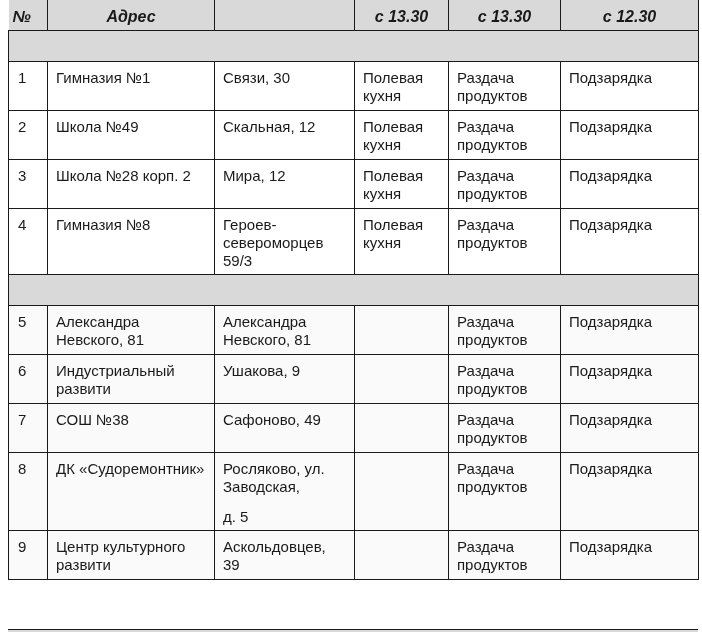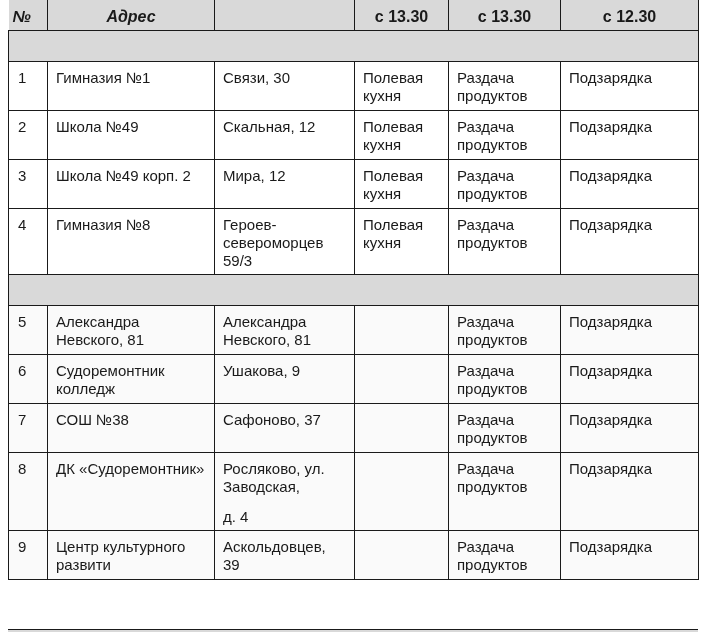--- a/index.html
+++ b/index.html
@@ -1,20 +1,20 @@
 <!DOCTYPE html>
 <html><head>
 <meta charset="utf-8">
 <style>
   html, body { margin:0; padding:0; background:#ffffff; }
   body { width:702px; height:632px; overflow:hidden; position:relative;
          font-family:"Liberation Sans", sans-serif; font-size:15px; color:#1a1a1a; }
   table { position:absolute; left:8px; top:-1px; border-collapse:collapse; table-layout:fixed; }
   td, th { border:1px solid #1a1a1a; vertical-align:top; padding:7px 8px 0 8px; line-height:18px; overflow:hidden; }
-  th { background:#d9d9d9; font-weight:bold; text-align:center; vertical-align:bottom; padding:0 8px 4px 8px; font-size:16px; }
+  th { background:#d9d9d9; font-weight:bold; text-align:center; vertical-align:bottom; padding:0 8px 4px 8px; font-size:16px;font-style:italic; }
   th.num, th.addr { font-style:italic;text-align:center; }
   th.num { text-align:left; padding-left:4px; border-left:none; }
   tr.hdr th { height:26px; }
   tr.section td { background:#d9d9d9; height:30px; padding:0; }
   td.n { padding-left:9px; }
   .after td { background:#fafafa; }
   .bottom-strip { position:absolute; left:8px; top:629px; width:690px; height:6px; background:#d9d9d9; border-top:1px solid #1a1a1a; }
 </style>
 </head>
 <body>
@@ -52,21 +52,21 @@
   <tr style="height:49px">
     <td class="n">2</td>
     <td>Школа №49</td>
     <td>Скальная, 12</td>
     <td>Полевая кухня</td>
     <td>Раздача продуктов</td>
     <td>Подзарядка</td>
   </tr>
   <tr style="height:49px">
     <td class="n">3</td>
-    <td>Школа №49 корп. 2</td>
+    <td>Школа №28 корп. 2</td>
     <td>Мира, 12</td>
     <td>Полевая кухня</td>
     <td>Раздача продуктов</td>
     <td>Подзарядка</td>
   </tr>
   <tr style="height:66px">
     <td class="n">4</td>
     <td>Гимназия №8</td>
     <td>Героев-североморцев 59/3</td>
     <td>Полевая кухня</td>
@@ -81,40 +81,40 @@
   <tr class="after" style="height:49px">
     <td class="n">5</td>
     <td>Александра Невского, 81</td>
     <td>Александра Невского, 81</td>
     <td></td>
     <td>Раздача продуктов</td>
     <td>Подзарядка</td>
   </tr>
   <tr class="after" style="height:49px">
     <td class="n">6</td>
-    <td>Судоремонтник колледж</td>
+    <td>Индустриальный развити</td>
     <td>Ушакова, 9</td>
     <td></td>
     <td>Раздача продуктов</td>
     <td>Подзарядка</td>
   </tr>
   <tr class="after" style="height:49px">
     <td class="n">7</td>
     <td>СОШ №38</td>
-    <td>Сафоново, 37</td>
+    <td>Сафоново, 49</td>
     <td></td>
     <td>Раздача продуктов</td>
     <td>Подзарядка</td>
   </tr>
   <tr class="after" style="height:78px">
     <td class="n">8</td>
     <td>ДК «Судоремонтник»</td>
     <td>
       <div>Росляково, ул. Заводская,</div>
-      <div style="margin-top:12px">д. 4</div>
+      <div style="margin-top:12px">д. 5</div>
     </td>
     <td></td>
     <td>Раздача продуктов</td>
     <td>Подзарядка</td>
   </tr>
   <tr class="after" style="height:49px">
     <td class="n">9</td>
     <td>Центр культурного развити</td>
     <td>Аскольдовцев, 39</td>
     <td></td>

